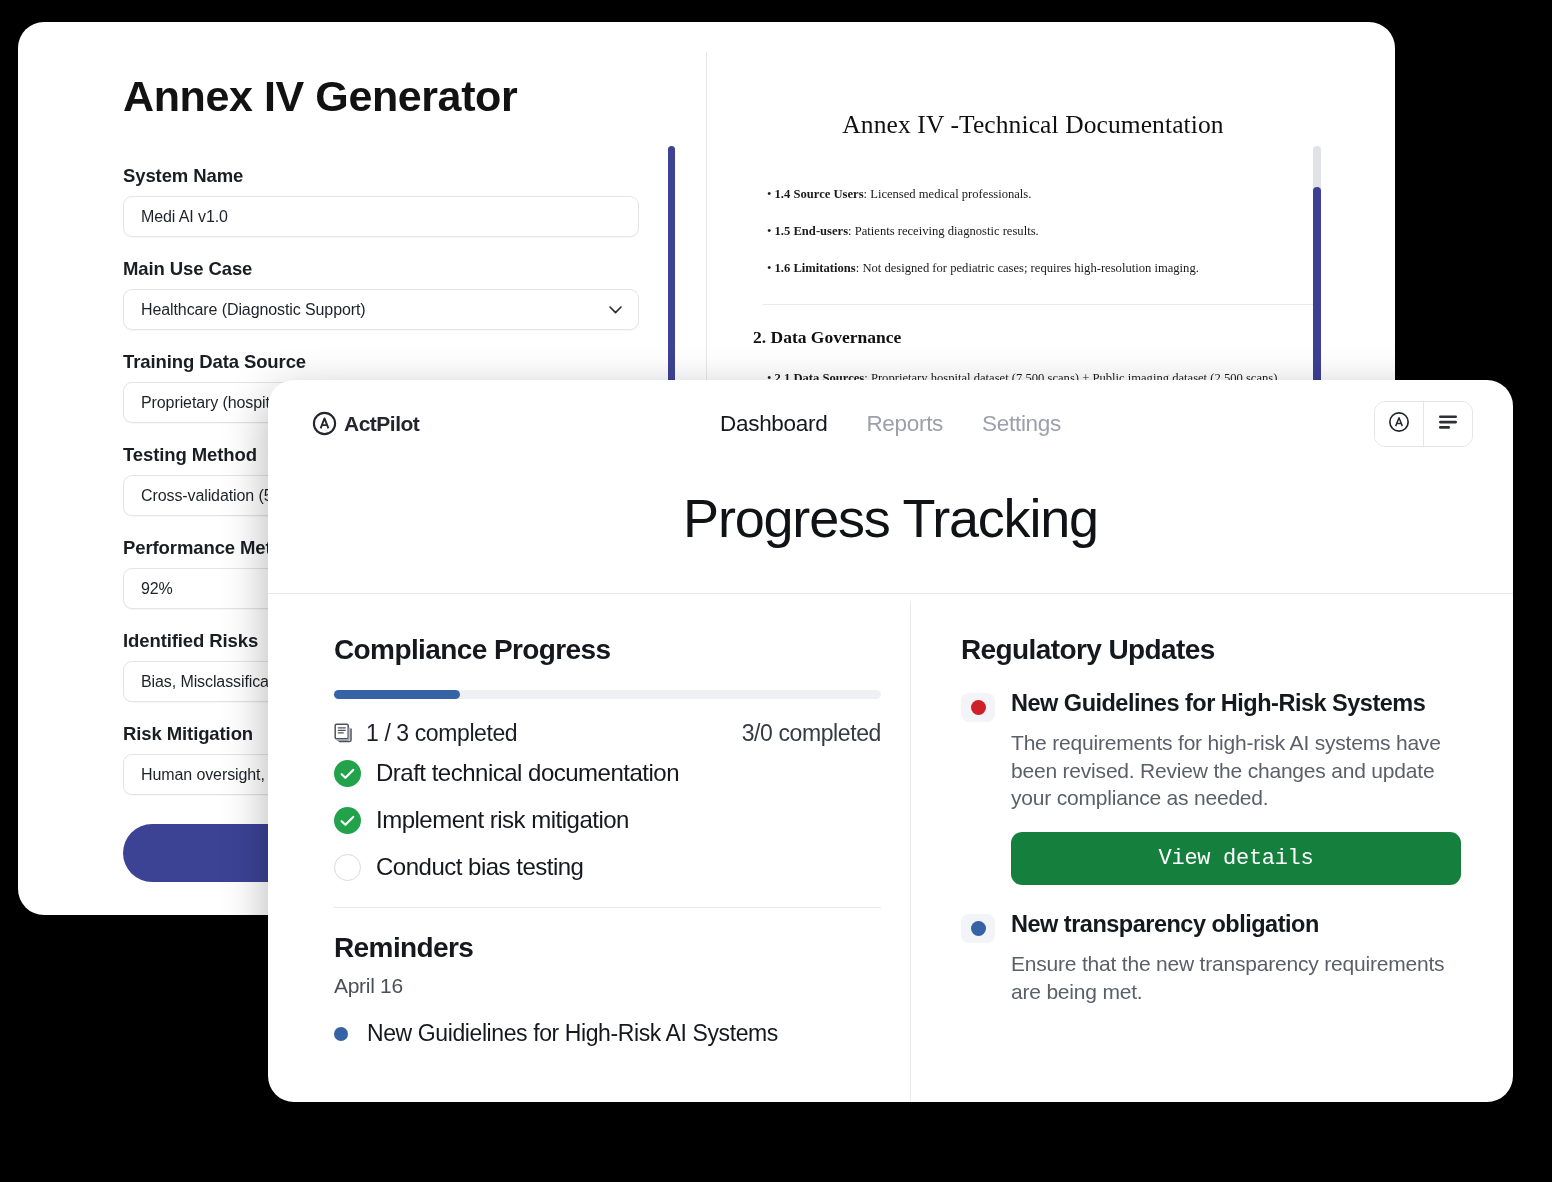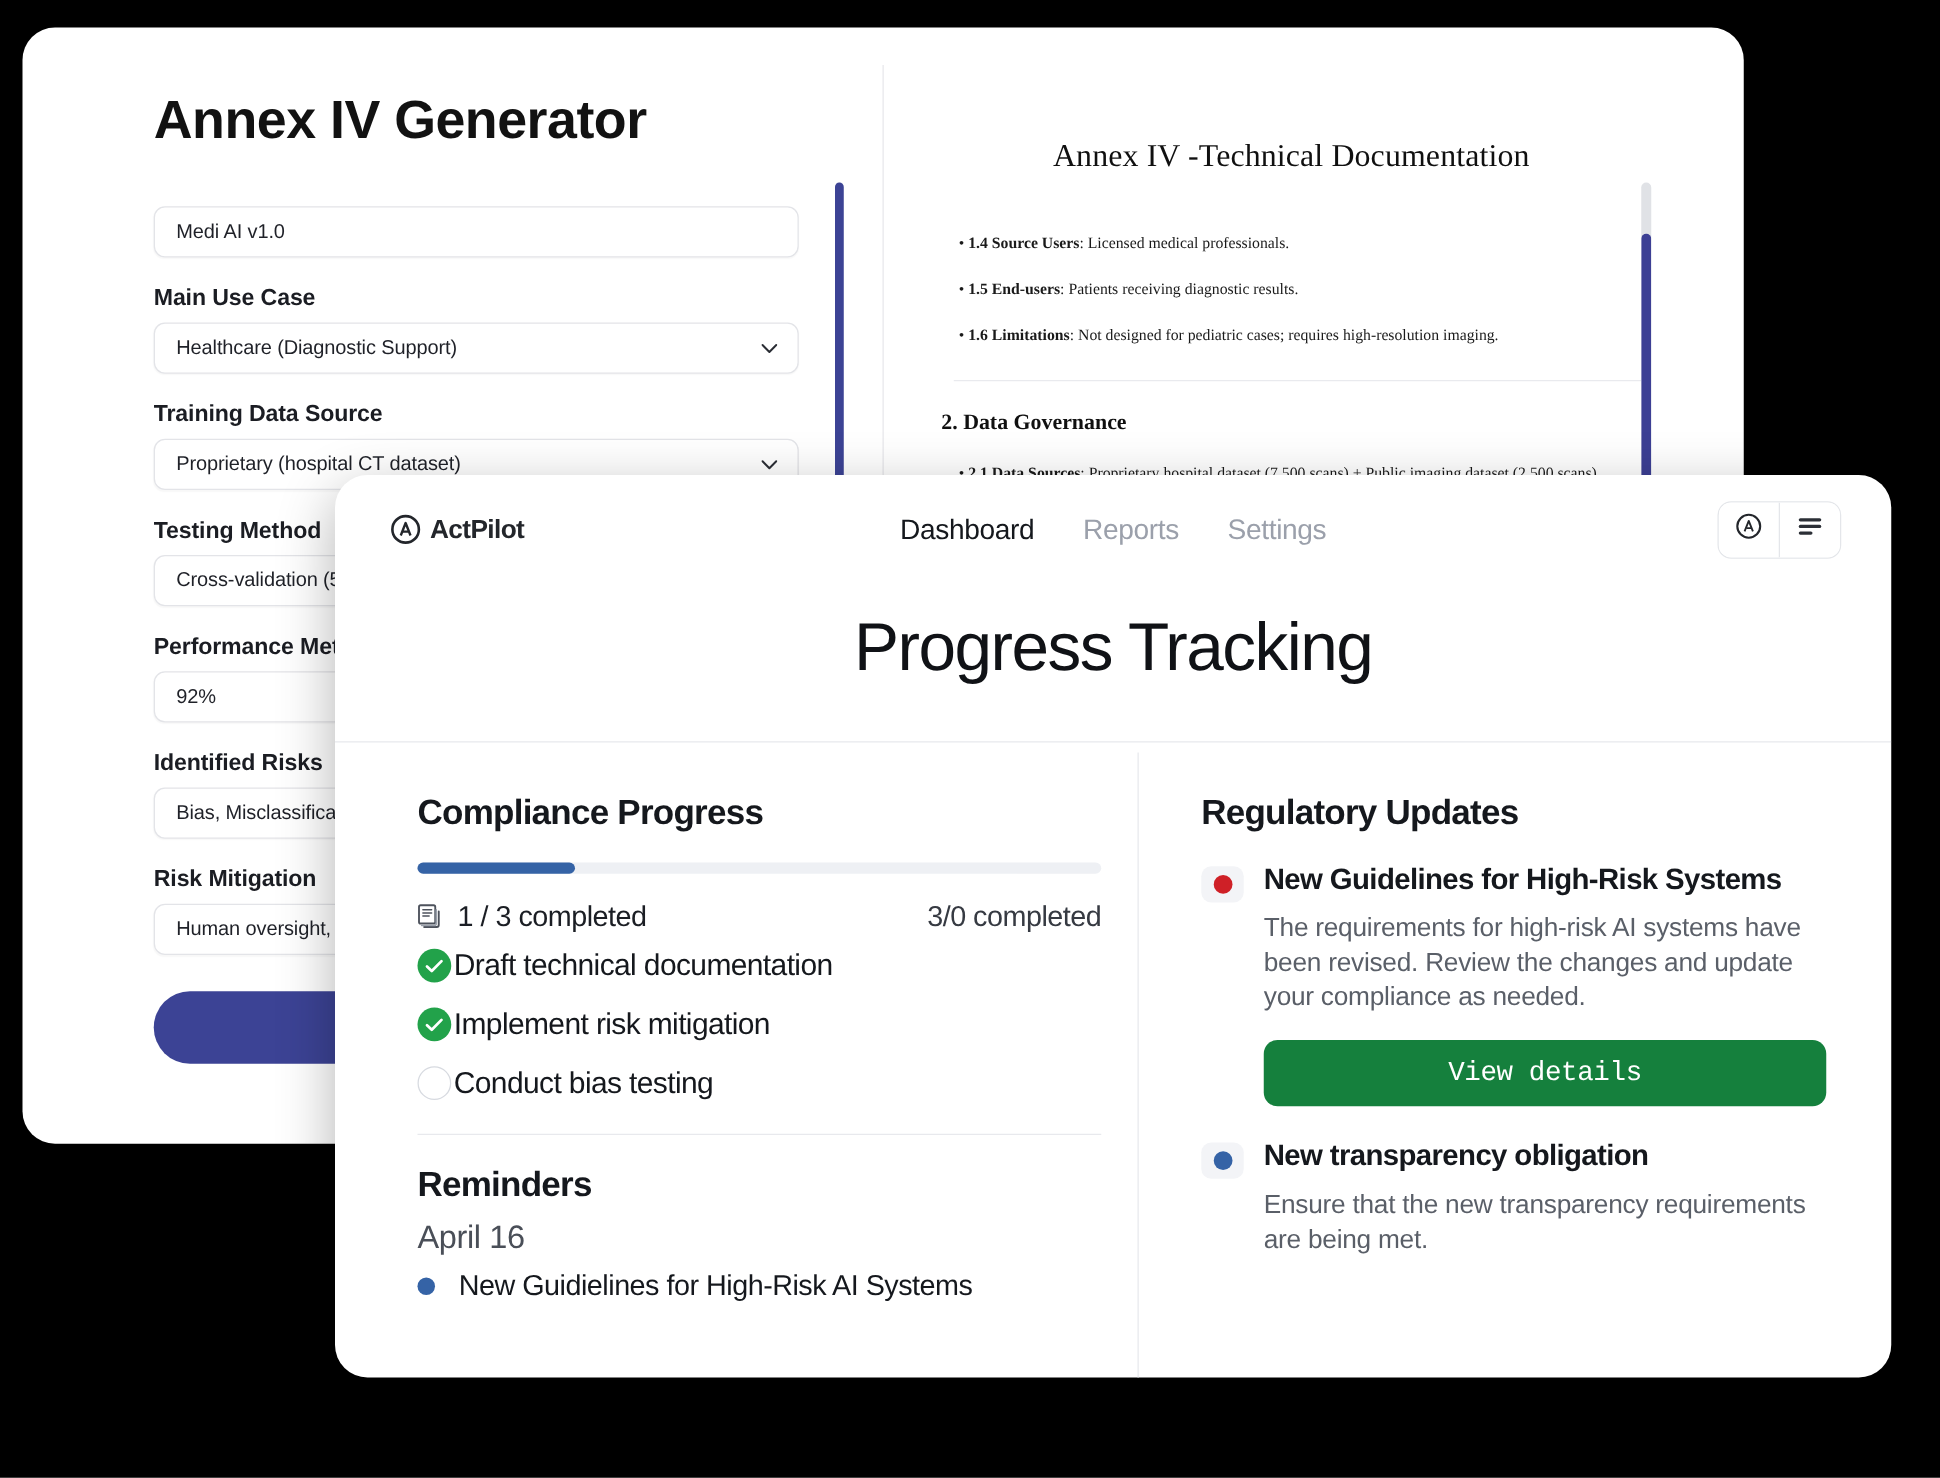--- a/index.html
+++ b/index.html
@@ -146,33 +146,33 @@
     position:absolute;left:0;top:0;height:9px;border-radius:5px;background:#3563a6;
   }
   .progress-row{
     width:547px;display:flex;align-items:center;margin-bottom:12px;
   }
   .progress-row .left{display:flex;align-items:center;gap:11px;}
   .copy-icon{width:21px;height:21px;display:block;}
   .pcount{font-size:23px;color:#1b1e24;letter-spacing:-.4px;}
   .pcount-right{margin-left:auto;font-size:23px;color:#363a42;letter-spacing:-.4px;}
 
-  .task{display:flex;align-items:flex-start;gap:2px;margin-bottom:19px;}
+  .task{display:flex;align-items:flex-end;gap:15px;margin-bottom:19px;}
   .task-label{font-size:24px;color:#15181d;letter-spacing:-.5px;}
   .dot-check{
     width:27px;height:27px;border-radius:50%;background:#22a24a;
     display:flex;align-items:center;justify-content:center;flex:0 0 auto;
   }
   .dot-empty{
     width:27px;height:27px;border-radius:50%;background:#fff;
     border:1.6px solid #d7dae0;box-sizing:border-box;flex:0 0 auto;
   }
 
   .rule-soft{width:547px;height:1px;background:#e8e9ed;margin:26px 0 24px 0;}
-  .rem-date{font-size:26px;color:#4a4f58;margin:10px 0 10px 0;letter-spacing:-.3px;}
+  .rem-date{font-size:21px;color:#4a4f58;margin:10px 0 22px 0;letter-spacing:-.3px;}
   .rem-item{display:flex;align-items:center;gap:19px;}
   .rem-dot{width:14px;height:14px;border-radius:50%;background:#3563a6;flex:0 0 auto;}
   .rem-text{font-size:23px;color:#15181d;letter-spacing:-.4px;}
 
   .upd{display:flex;gap:16px;margin-bottom:8px;}
   .upd-badge{
     width:34px;height:29px;border-radius:8px;background:#f3f4f7;
     display:flex;align-items:center;justify-content:center;flex:0 0 auto;margin-top:3px;
   }
   .upd-badge i{display:block;width:15px;height:15px;border-radius:50%;}
@@ -190,20 +190,21 @@
 <body>
 
 <div id="back-card">
 
   <div class="vdivider"></div>
 
   <div class="form-col">
     <h1 class="gen-title">Annex IV Generator</h1>
 
     <div class="field">
+      <div class="field-label">System Name</div>
       <div class="field-box">
         <span class="val">Medi AI v1.0</span>
       </div>
     </div>
 
     <div class="field">
       <div class="field-label">Main Use Case</div>
       <div class="field-box">
         <span class="val">Healthcare (Diagnostic Support)</span>
         <span class="chev">

